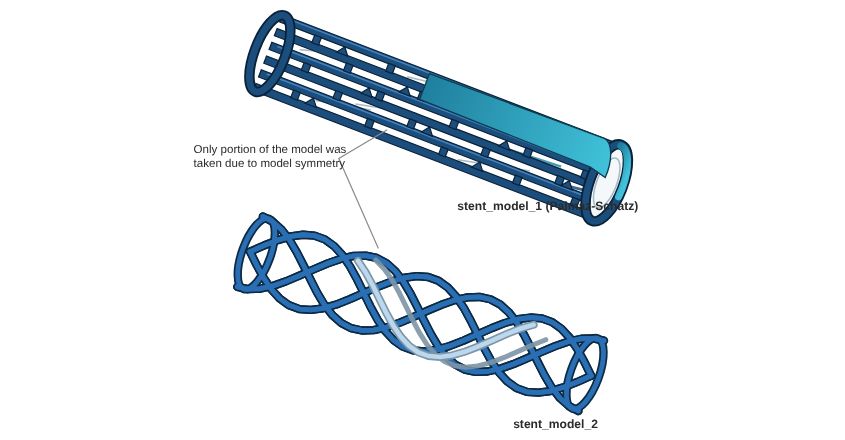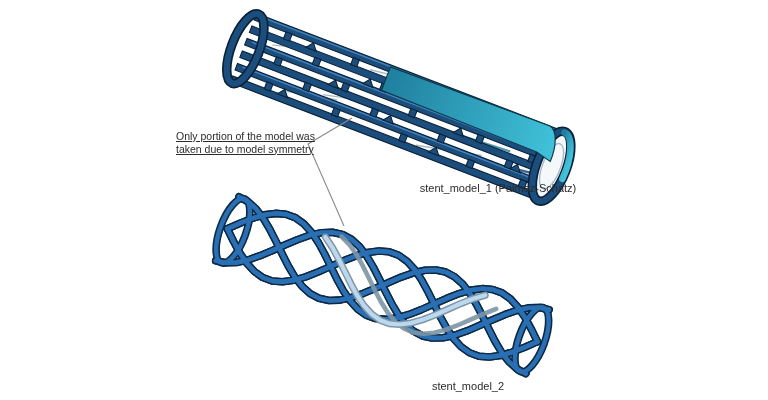--- a/index.html
+++ b/index.html
@@ -6,28 +6,27 @@
   .canvas{
     position:relative;width:768px;height:400px;overflow:hidden;
     background:var(--background,#fff);
     font-family:"Liberation Sans","DejaVu Sans",sans-serif;
   }
   svg{position:absolute;left:0;top:0;}
   .annotation{
     position:absolute;left:176px;top:130px;width:150px;
     font-size:10.5px;line-height:1.22;color:var(--text,#2b2b2b);
     letter-spacing:0px;
-    text-decoration:underline;
   }
   .model-label{
-    position:absolute;font-size:11px;font-weight:normal;color:var(--text,#2b2b2b);
+    position:absolute;font-size:11px;font-weight:bold;color:var(--text,#2b2b2b);
     text-align:center;white-space:nowrap;
   }
   .label-1{left:398px;top:182px;width:200px;}
-  .label-2{left:383px;top:380px;width:170px;}
+  .label-2{left:420px;top:380px;width:170px;}
   
   .sil{fill:#ffffff;stroke:none;}
   .s1{fill:var(--stent1_body);stroke:var(--stent1_outline);stroke-width:1.1;}
   .railhi{stroke:var(--stent1_rail_highlight);stroke-width:1.4;fill:none;opacity:.85;}
   .streak{stroke:var(--stent1_interior_streak);stroke-width:1.4;fill:none;}
   .streak-b{stroke:var(--stent1_body);stroke-width:2.6;fill:none;opacity:.85;}
   .streak-t{stroke:var(--stent1_band_start);stroke-width:2.2;fill:none;opacity:.8;}
   .capDark{fill:none;stroke:var(--stent1_outline);stroke-width:9.5;}
   .capBlue{fill:none;stroke:var(--stent1_body);stroke-width:6.2;}
   .ringFill{fill:#f4f8fb;stroke:none;}

